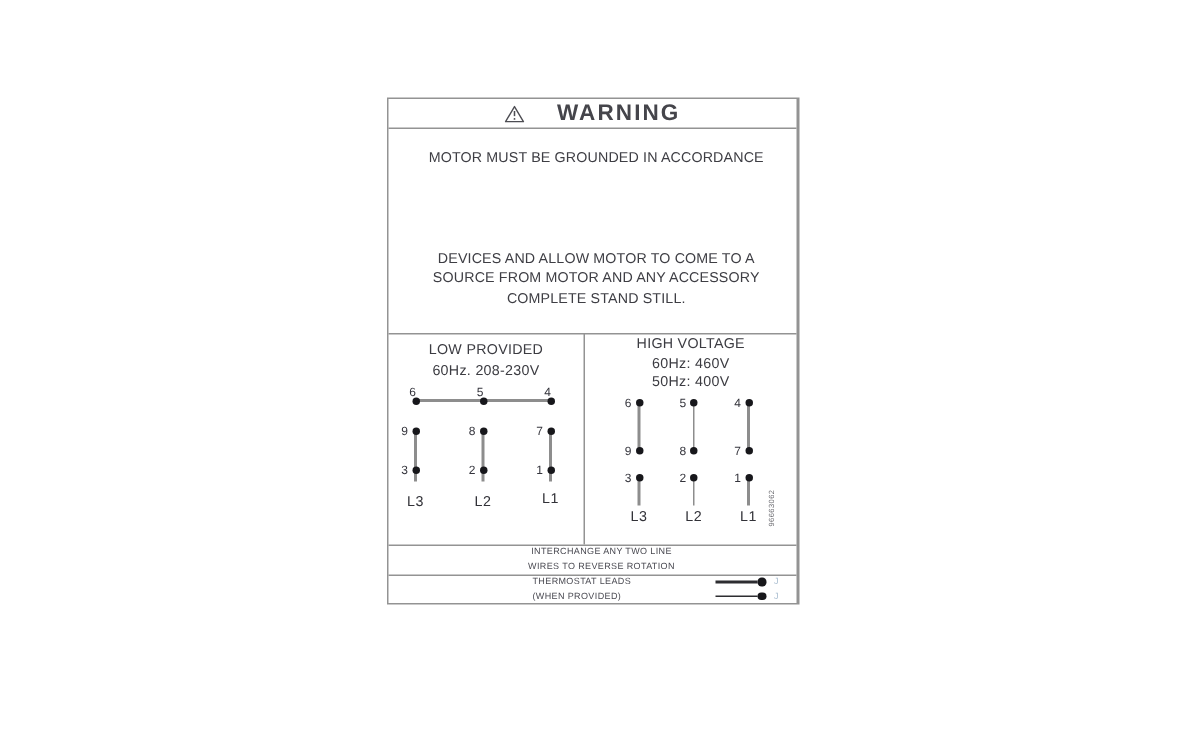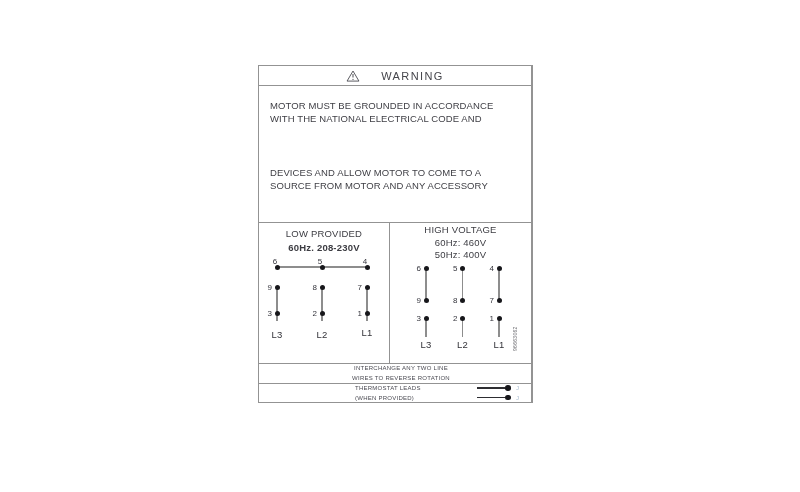--- a/index.html
+++ b/index.html
@@ -12,24 +12,24 @@
     position:absolute;left:258px;top:65px;width:272px;height:336px;
     border:1px solid #939393;border-right-width:2px;background:#fff;
     color:#3e3e44;
   }
   .label *{position:absolute;box-sizing:border-box;}
   .hdr{
     left:0;right:0;top:0;height:20px;border-bottom:1px solid #939393;
     display:flex;align-items:center;justify-content:center;gap:9px;
   }
   .hdr-title{
-    position:static;font-size:11px;letter-spacing:1.4px;color:#45454b;font-weight:400;margin-left:12px;
+    position:static;font-size:15px;letter-spacing:1.4px;color:#45454b;font-weight:700;margin-left:12px;
   }
   .tri{position:static;display:block;}
-  .para{left:11px;right:6px;font-size:9.5px;line-height:13.4px;letter-spacing:0.1px;color:#3e3e44;}
+  .para{left:11px;right:6px;font-size:9.5px;line-height:13.4px;letter-spacing:0.1px;color:#3e3e44;text-align:center;}
   .para div{position:static;white-space:nowrap;}
   .hline,.vline{background:#8d8d8d;}
   .sect-line{left:0;right:0;height:1px;background:#939393;}
   .col-div{left:130px;top:156px;width:1px;height:141px;background:#939393;}
   .vtitle{font-size:9.5px;color:#3c3c42;text-align:center;letter-spacing:0.2px;white-space:nowrap;}
   .num{font-size:8px;color:#34343c;width:14px;}
   .num.above{text-align:center;}
   .num.left{text-align:right;}
   .dot{width:5px;height:5px;border-radius:50%;background:#17171b;}
   .lline{font-size:9.5px;color:#323238;width:24px;text-align:center;letter-spacing:0.3px;}
@@ -54,35 +54,35 @@
     <svg class="tri" width="14" height="12" viewBox="0 0 24 21">
       <path d="M12 1.8 L22.4 19.4 L1.6 19.4 Z" fill="none" stroke="#4d4d53" stroke-width="1.6" stroke-linejoin="round"></path>
       <line x1="12" y1="7" x2="12" y2="13" stroke="#4d4d53" stroke-width="1.8"></line>
       <circle cx="12" cy="16.2" r="1.1" fill="#4d4d53"></circle>
     </svg>
     <span class="hdr-title">WARNING</span>
   </div>
 
   <div class="para" style="top:33px;">
     <div>MOTOR MUST BE GROUNDED IN ACCORDANCE</div>
-    <div>WITH THE NATIONAL ELECTRICAL CODE AND</div>
   </div>
   <div class="para" style="top:100px;">
     <div>DEVICES AND ALLOW MOTOR TO COME TO A</div>
     <div>SOURCE FROM MOTOR AND ANY ACCESSORY</div>
+    <div>COMPLETE STAND STILL.</div>
   </div>
 
   <div class="sect-line" style="top:156px;"></div>
   <div class="col-div"></div>
   <div class="sect-line" style="top:297px;"></div>
   <div class="sect-line" style="top:317px;"></div>
 
   <div style="left:0;top:156px;width:130px;height:141px;">
     <span class="vtitle" style="left:0;width:130px;top:6px;">LOW PROVIDED</span>
-    <span class="vtitle" style="left:0;width:130px;top:19.5px;font-weight:bold;">60Hz. 208-230V</span>
+    <span class="vtitle" style="left:0;width:130px;top:19.5px;">60Hz. 208-230V</span>
 
     <div class="hline" style="left:18px;top:44.4px;width:90.5px;height:1.2px;"></div>
     <span class="num above" style="left:9px;top:35px;">6</span>
     <span class="num above" style="left:54px;top:35px;">5</span>
     <span class="num above" style="left:99px;top:35px;">4</span>
     <span class="dot" style="left:15.5px;top:42.5px;"></span>
     <span class="dot" style="left:60.5px;top:42.5px;"></span>
     <span class="dot" style="left:105.5px;top:42.5px;"></span>
 
     <div class="vline" style="left:17.4px;top:65px;width:1.2px;height:34px;"></div>

